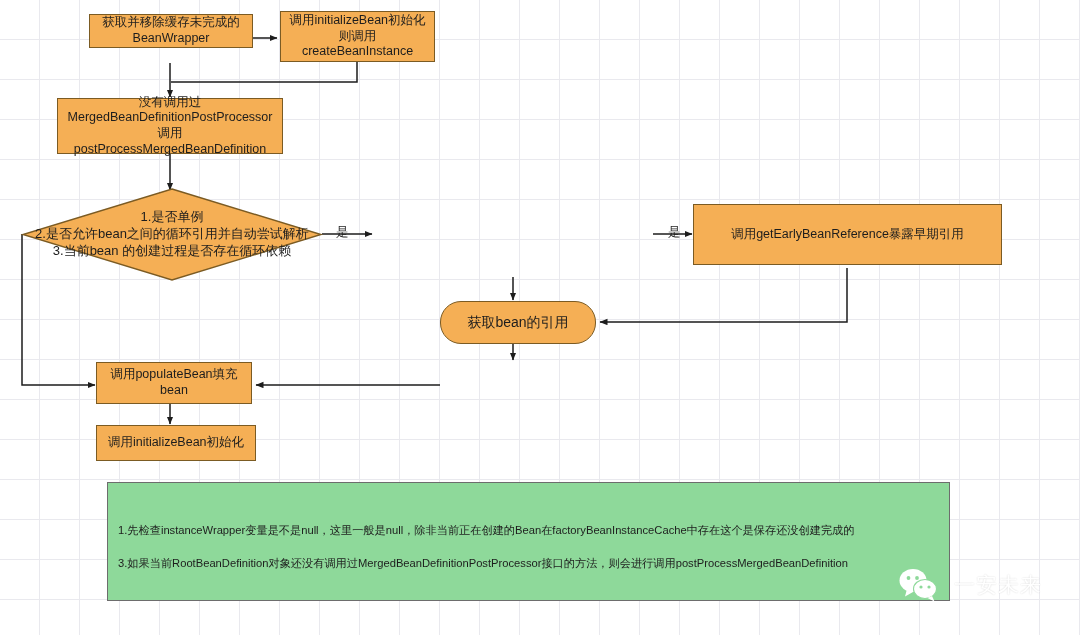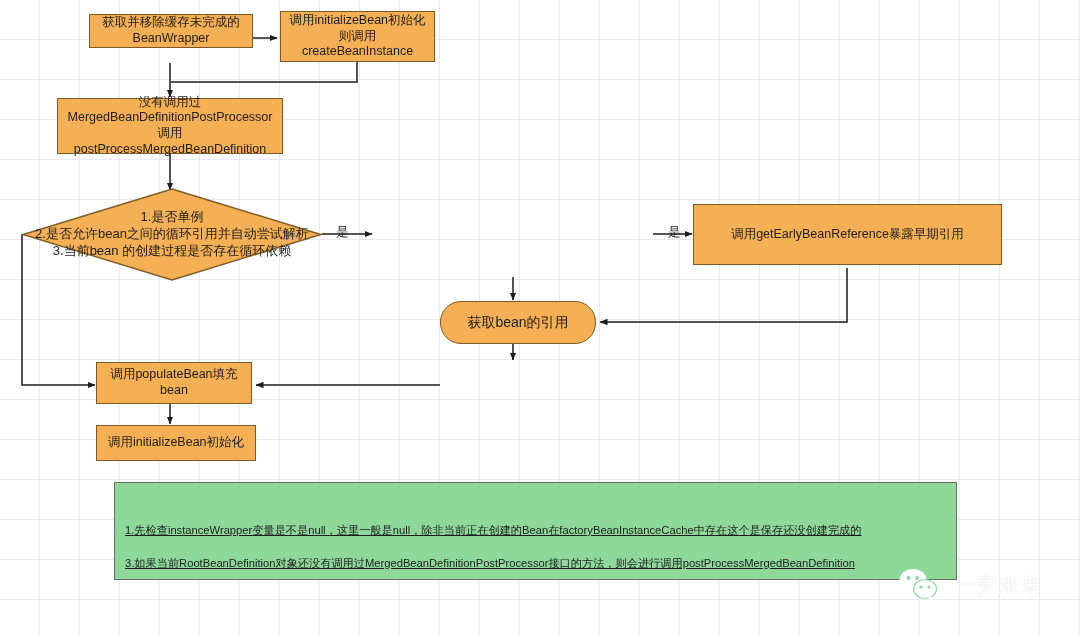--- a/index.html
+++ b/index.html
@@ -163,21 +163,21 @@
 
 
   <div class="node" style="left:96px; top:362px; width:156px; height:42px; font-size:12.5px;">调用populateBean填充
 bean</div>
 
   <div class="node" style="left:96px; top:425px; width:160px; height:36px; font-size:12.5px;">调用initializeBean初始化</div>
 
   <div class="edge-label" style="left:336px; top:226px; font-size:12.5px;">是</div>
   <div class="edge-label" style="left:668px; top:226px; font-size:12.5px;">是</div>
 
-  <div class="note" style="left:114px; top:482px; width:843px; height:98px; font-size:11.2px;text-decoration:underline;">
+  <div class="note" style="left:107px; top:482px; width:843px; height:119px; font-size:11.2px;">
     <div>
       <div>1.先检查instanceWrapper变量是不是null，这里一般是null，除非当前正在创建的Bean在factoryBeanInstanceCache中存在这个是保存还没创建完成的</div>
       <div>3.如果当前RootBeanDefinition对象还没有调用过MergedBeanDefinitionPostProcessor接口的方法，则会进行调用postProcessMergedBeanDefinition</div>
       
       
       
       
     </div>
   </div>
 

